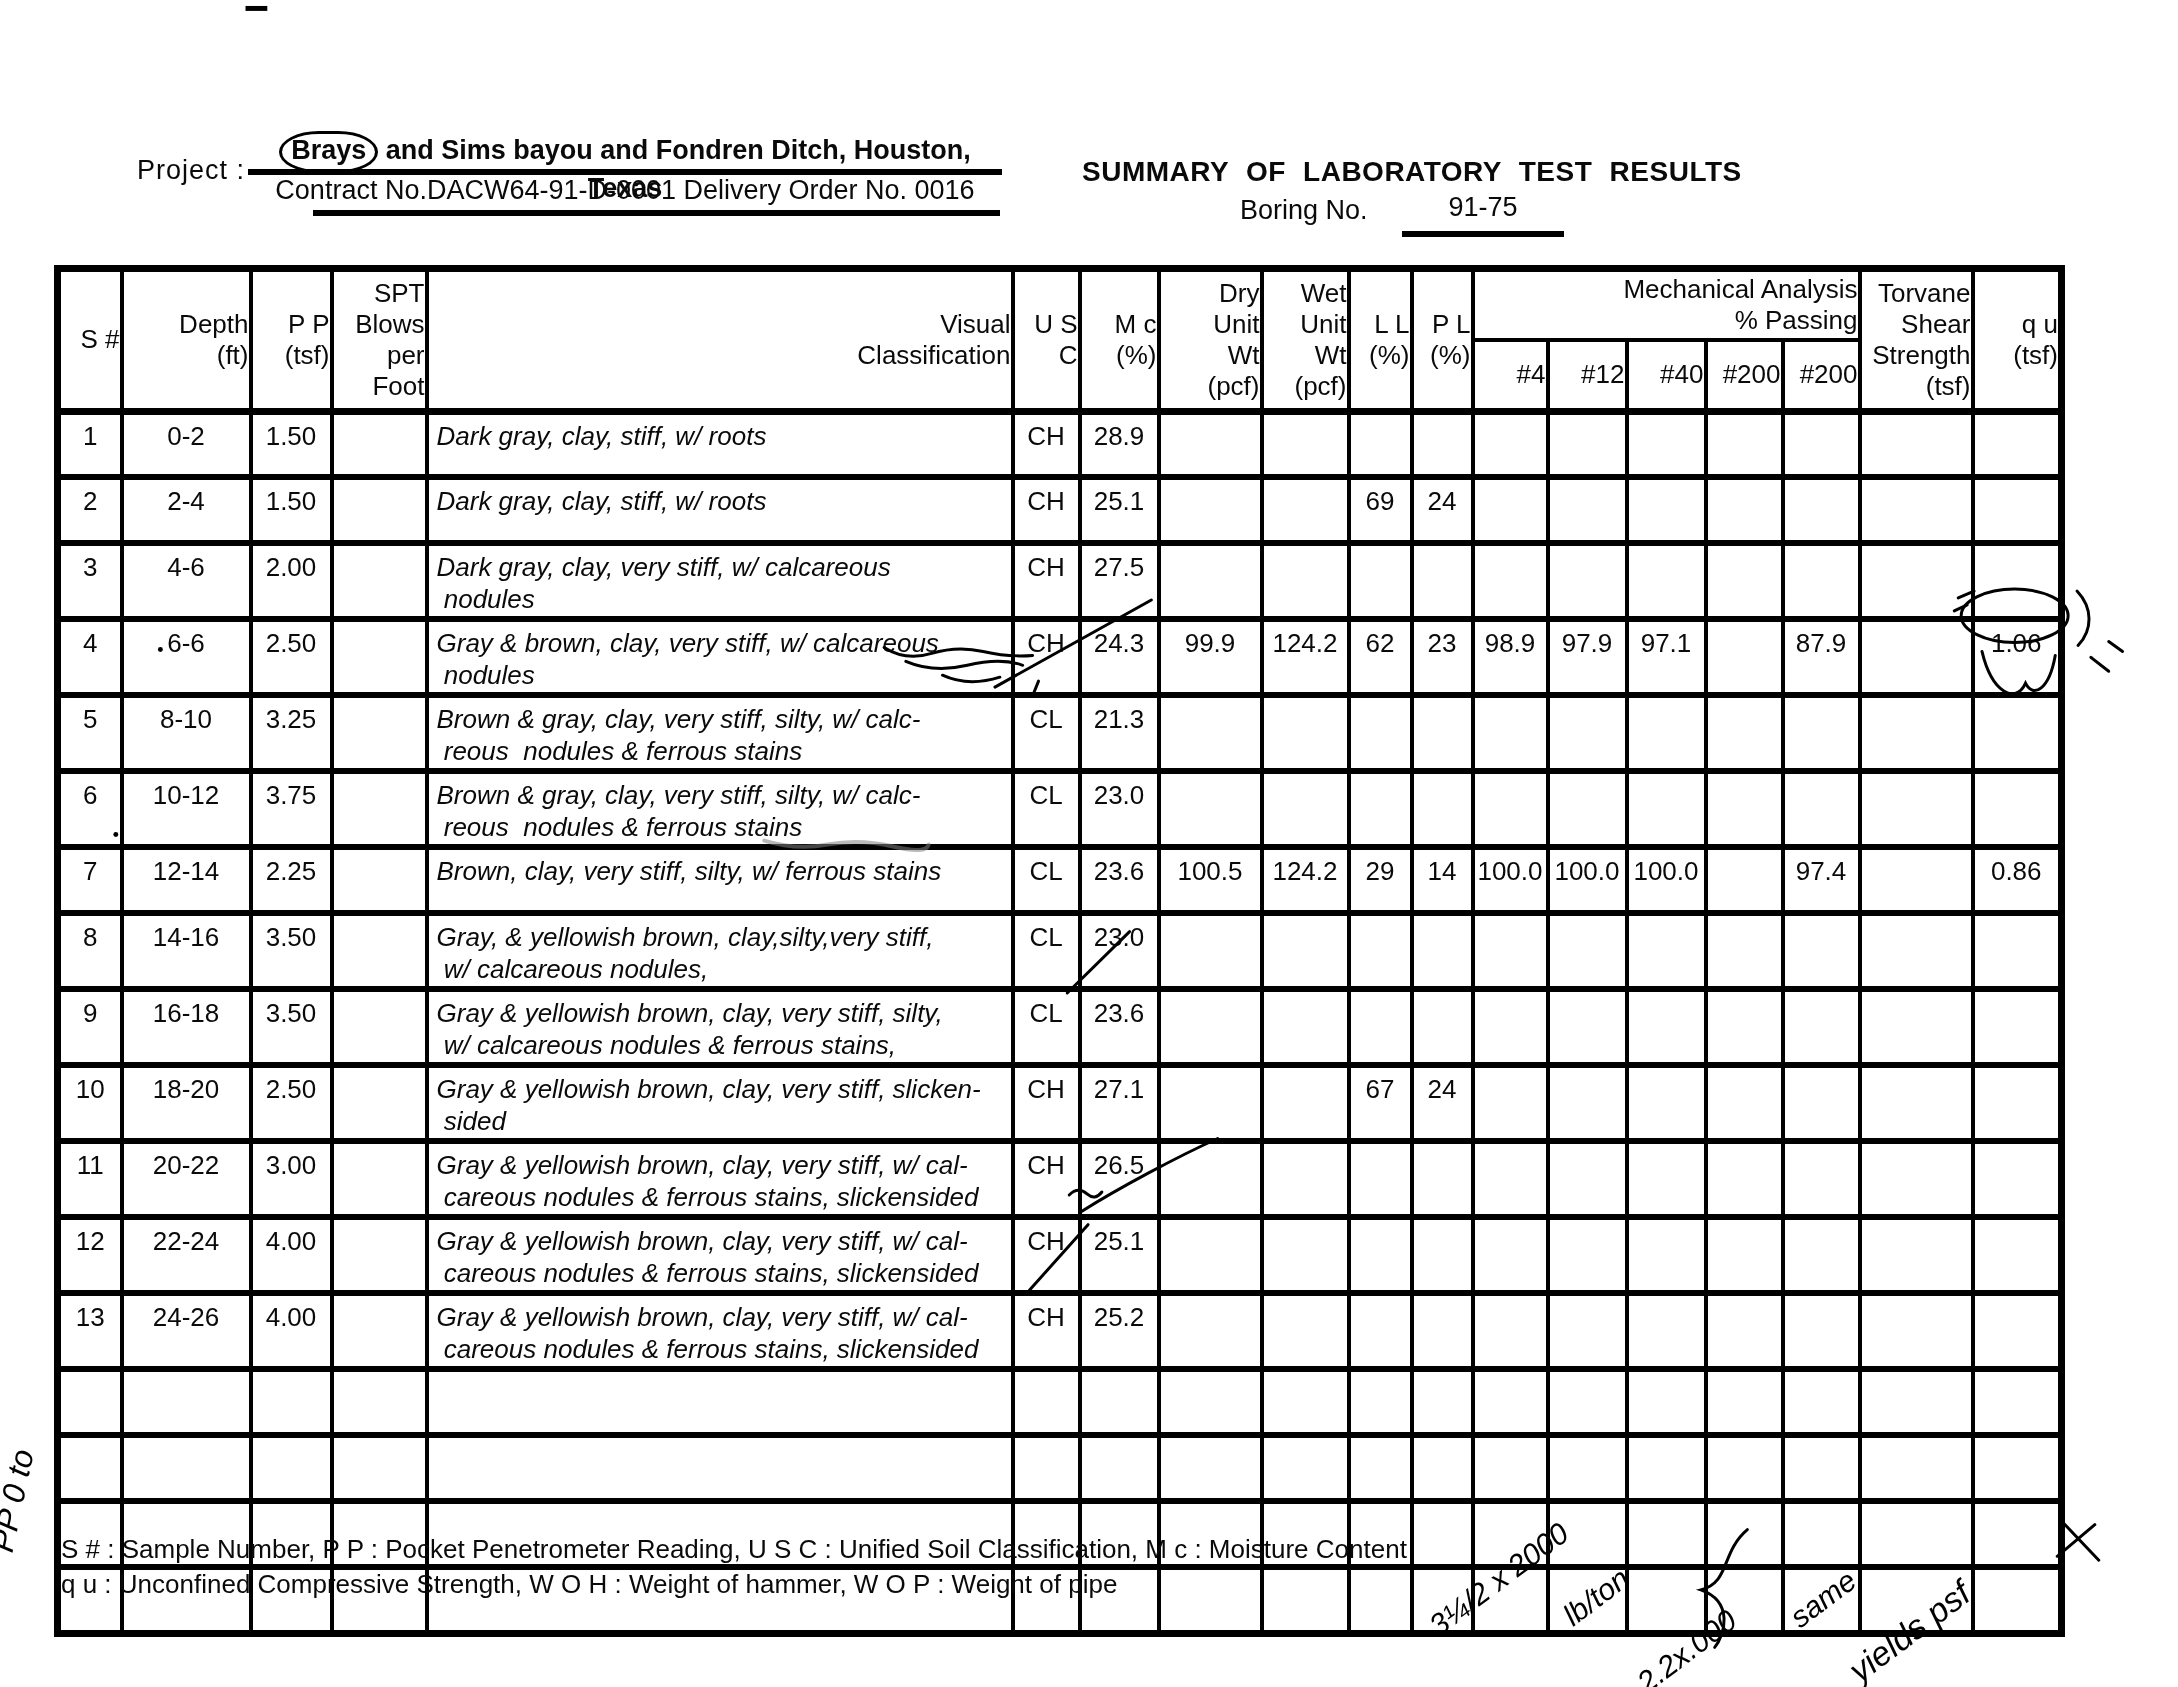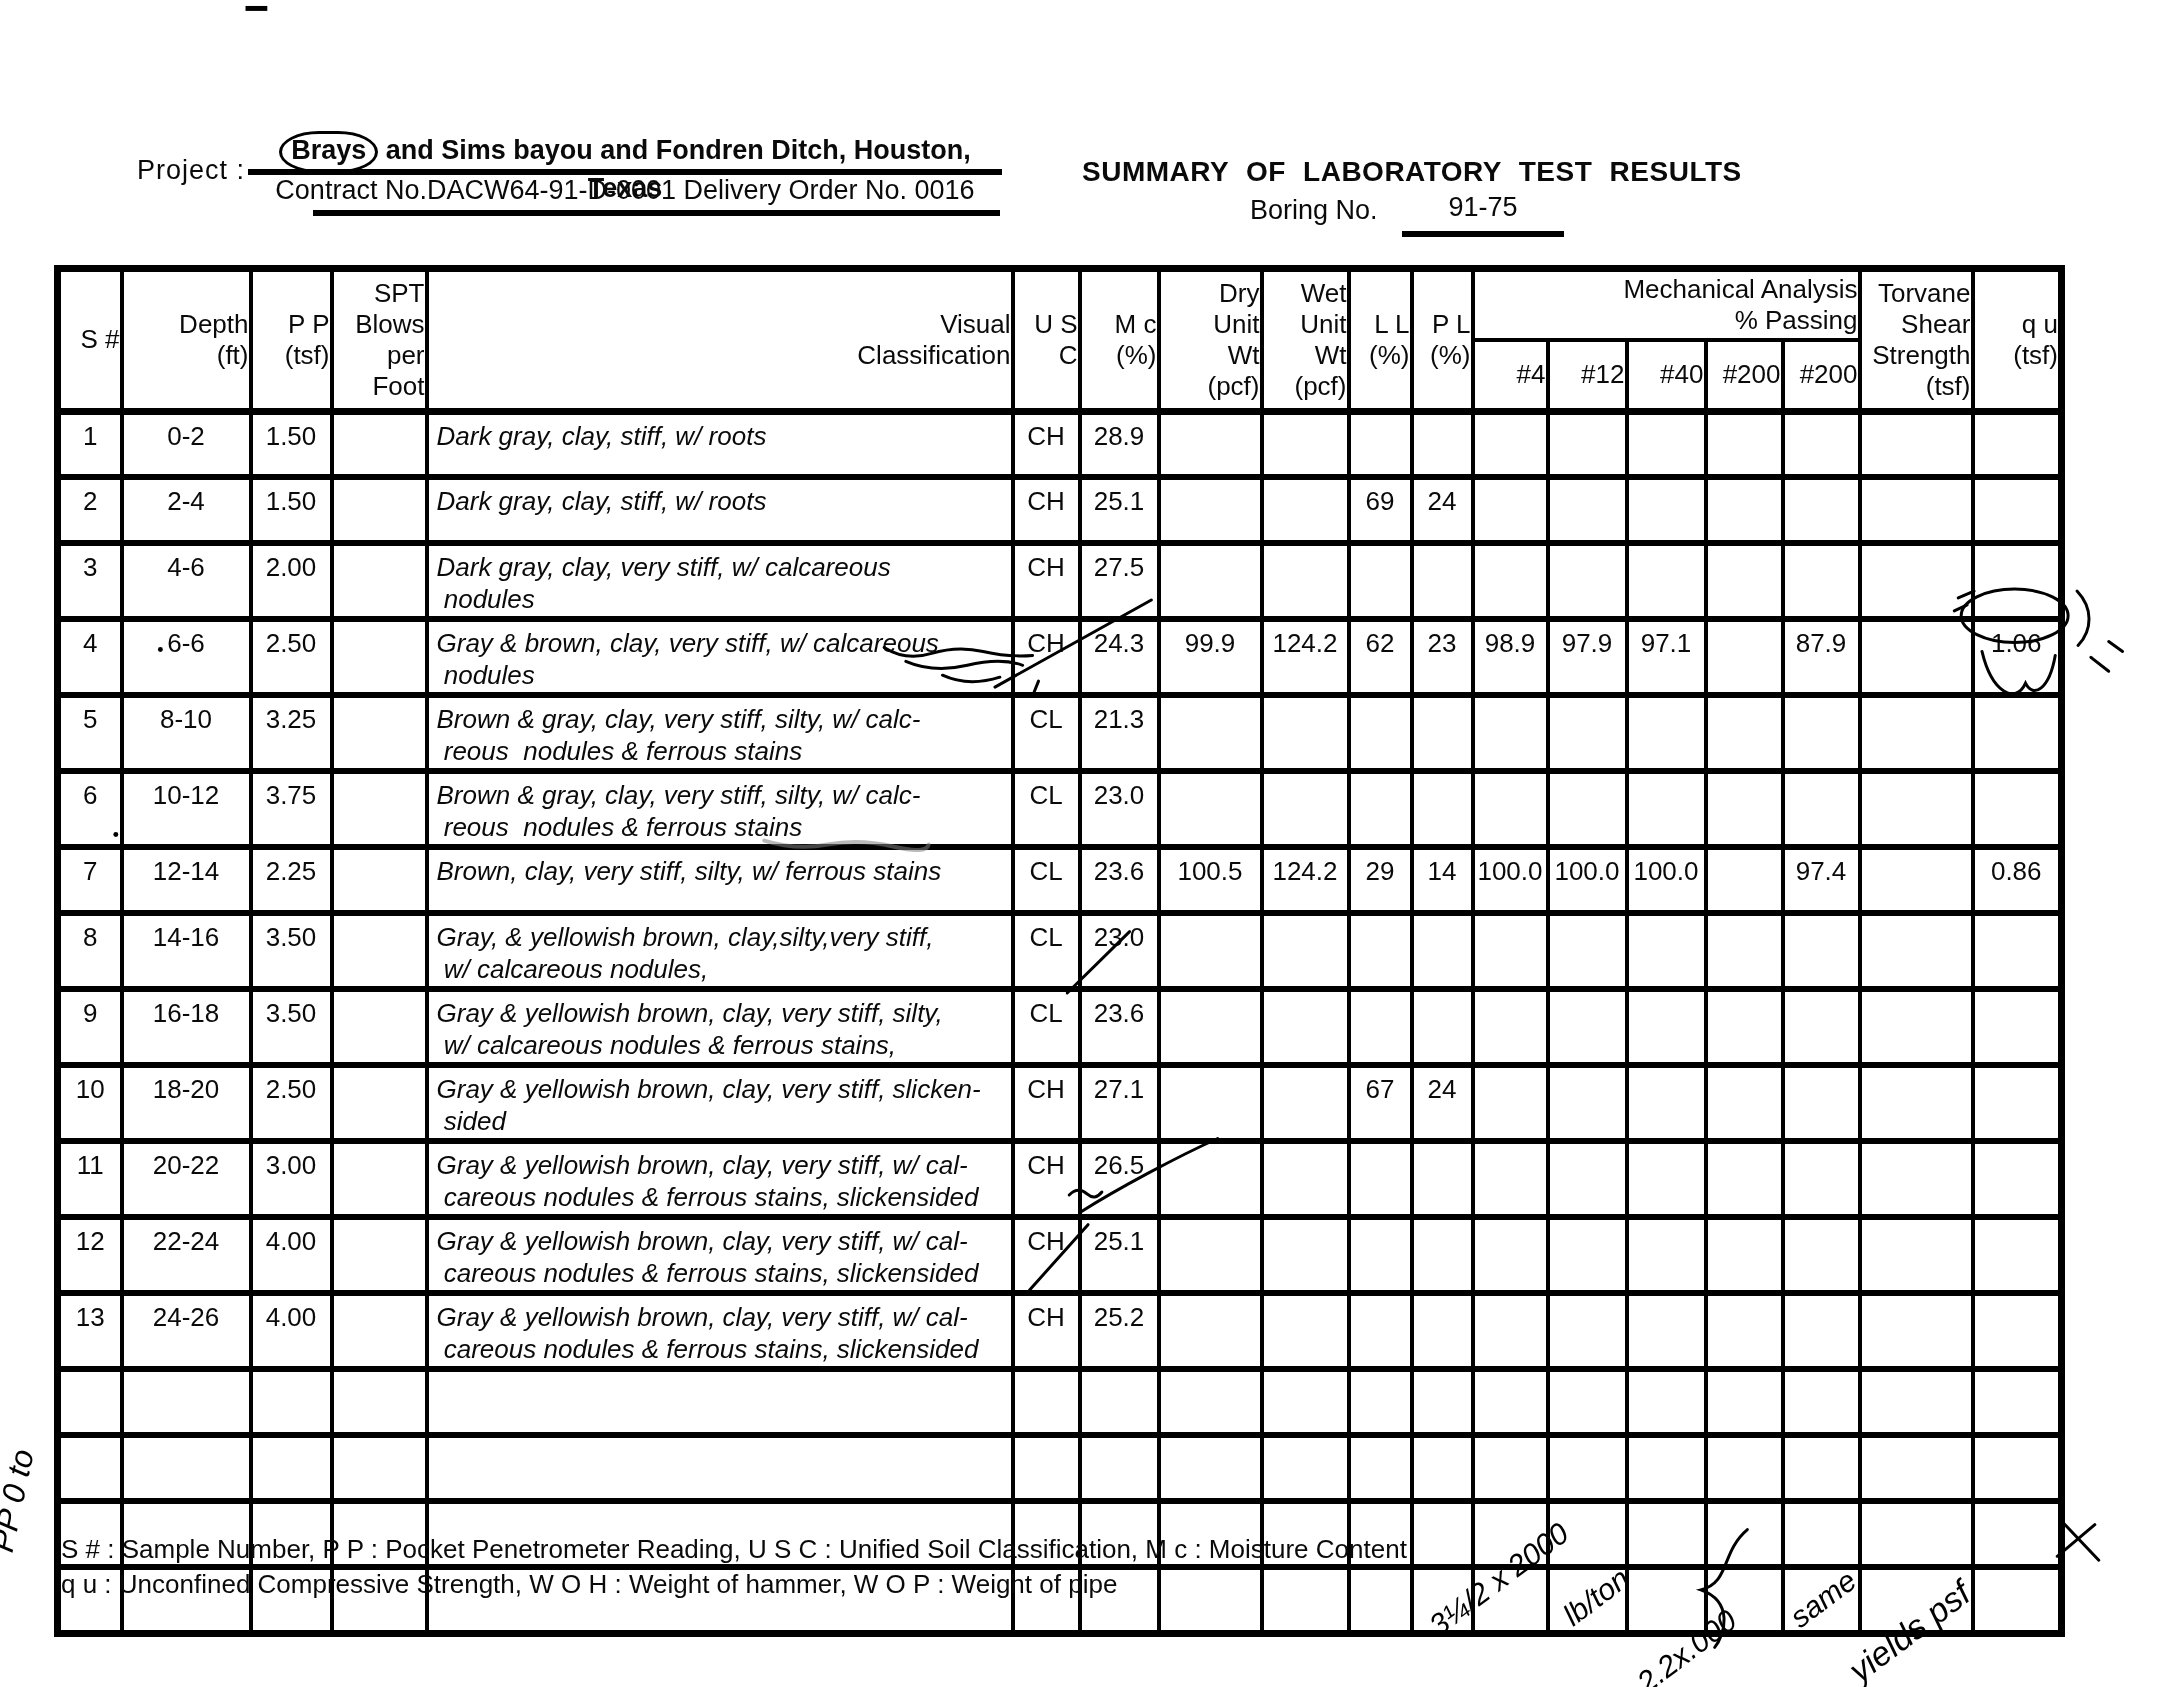--- a/index.html
+++ b/index.html
@@ -11,21 +11,21 @@
   .abs{position:absolute;}
   
   .project-label{left:137px;top:135px;font-size:27px;letter-spacing:1px;margin-top:20px;}
   .project-line{left:249px;top:131px;width:752px;text-align:center;font-size:27px;font-weight:bold;}
   .circled{border:3px solid #000;border-radius:50% / 62%;padding:1px 9px 4px;display:inline-block;}
   .contract-line{left:249px;top:175px;width:752px;text-align:center;font-size:27px;}
   .rule{background:#000;}
   .rule-project{left:248px;top:169px;width:754px;height:6px;}
   .rule-contract{left:313px;top:210px;width:687px;height:6px;}
   .doc-title{left:1082px;top:129px;font-size:28px;font-weight:bold;letter-spacing:0.5px;word-spacing:9px;margin-top:27px;}
-  .boring-label{left:1240px;top:195px;font-size:27px;margin-left:10px;}
+  .boring-label{left:1240px;top:195px;font-size:27px;}
   .boring-value{left:1402px;top:192px;width:162px;text-align:center;font-size:27px;}
   .rule-boring{left:1402px;top:231px;width:162px;height:6px;}
   
   .tbl-wrap{left:54px;top:265px;}
   table{border-collapse:collapse;table-layout:fixed;width:2007px;border:7px solid #000;}
   th,td{border:4px solid #000;overflow:hidden;}
   thead{border-bottom:7px solid #000;}
   tbody tr{border-top:6px solid #000;height:66px;}
   th{font-size:26px;font-weight:normal;vertical-align:middle;text-align:right;
      white-space:pre-line;line-height:31px;padding:2px 0;}

